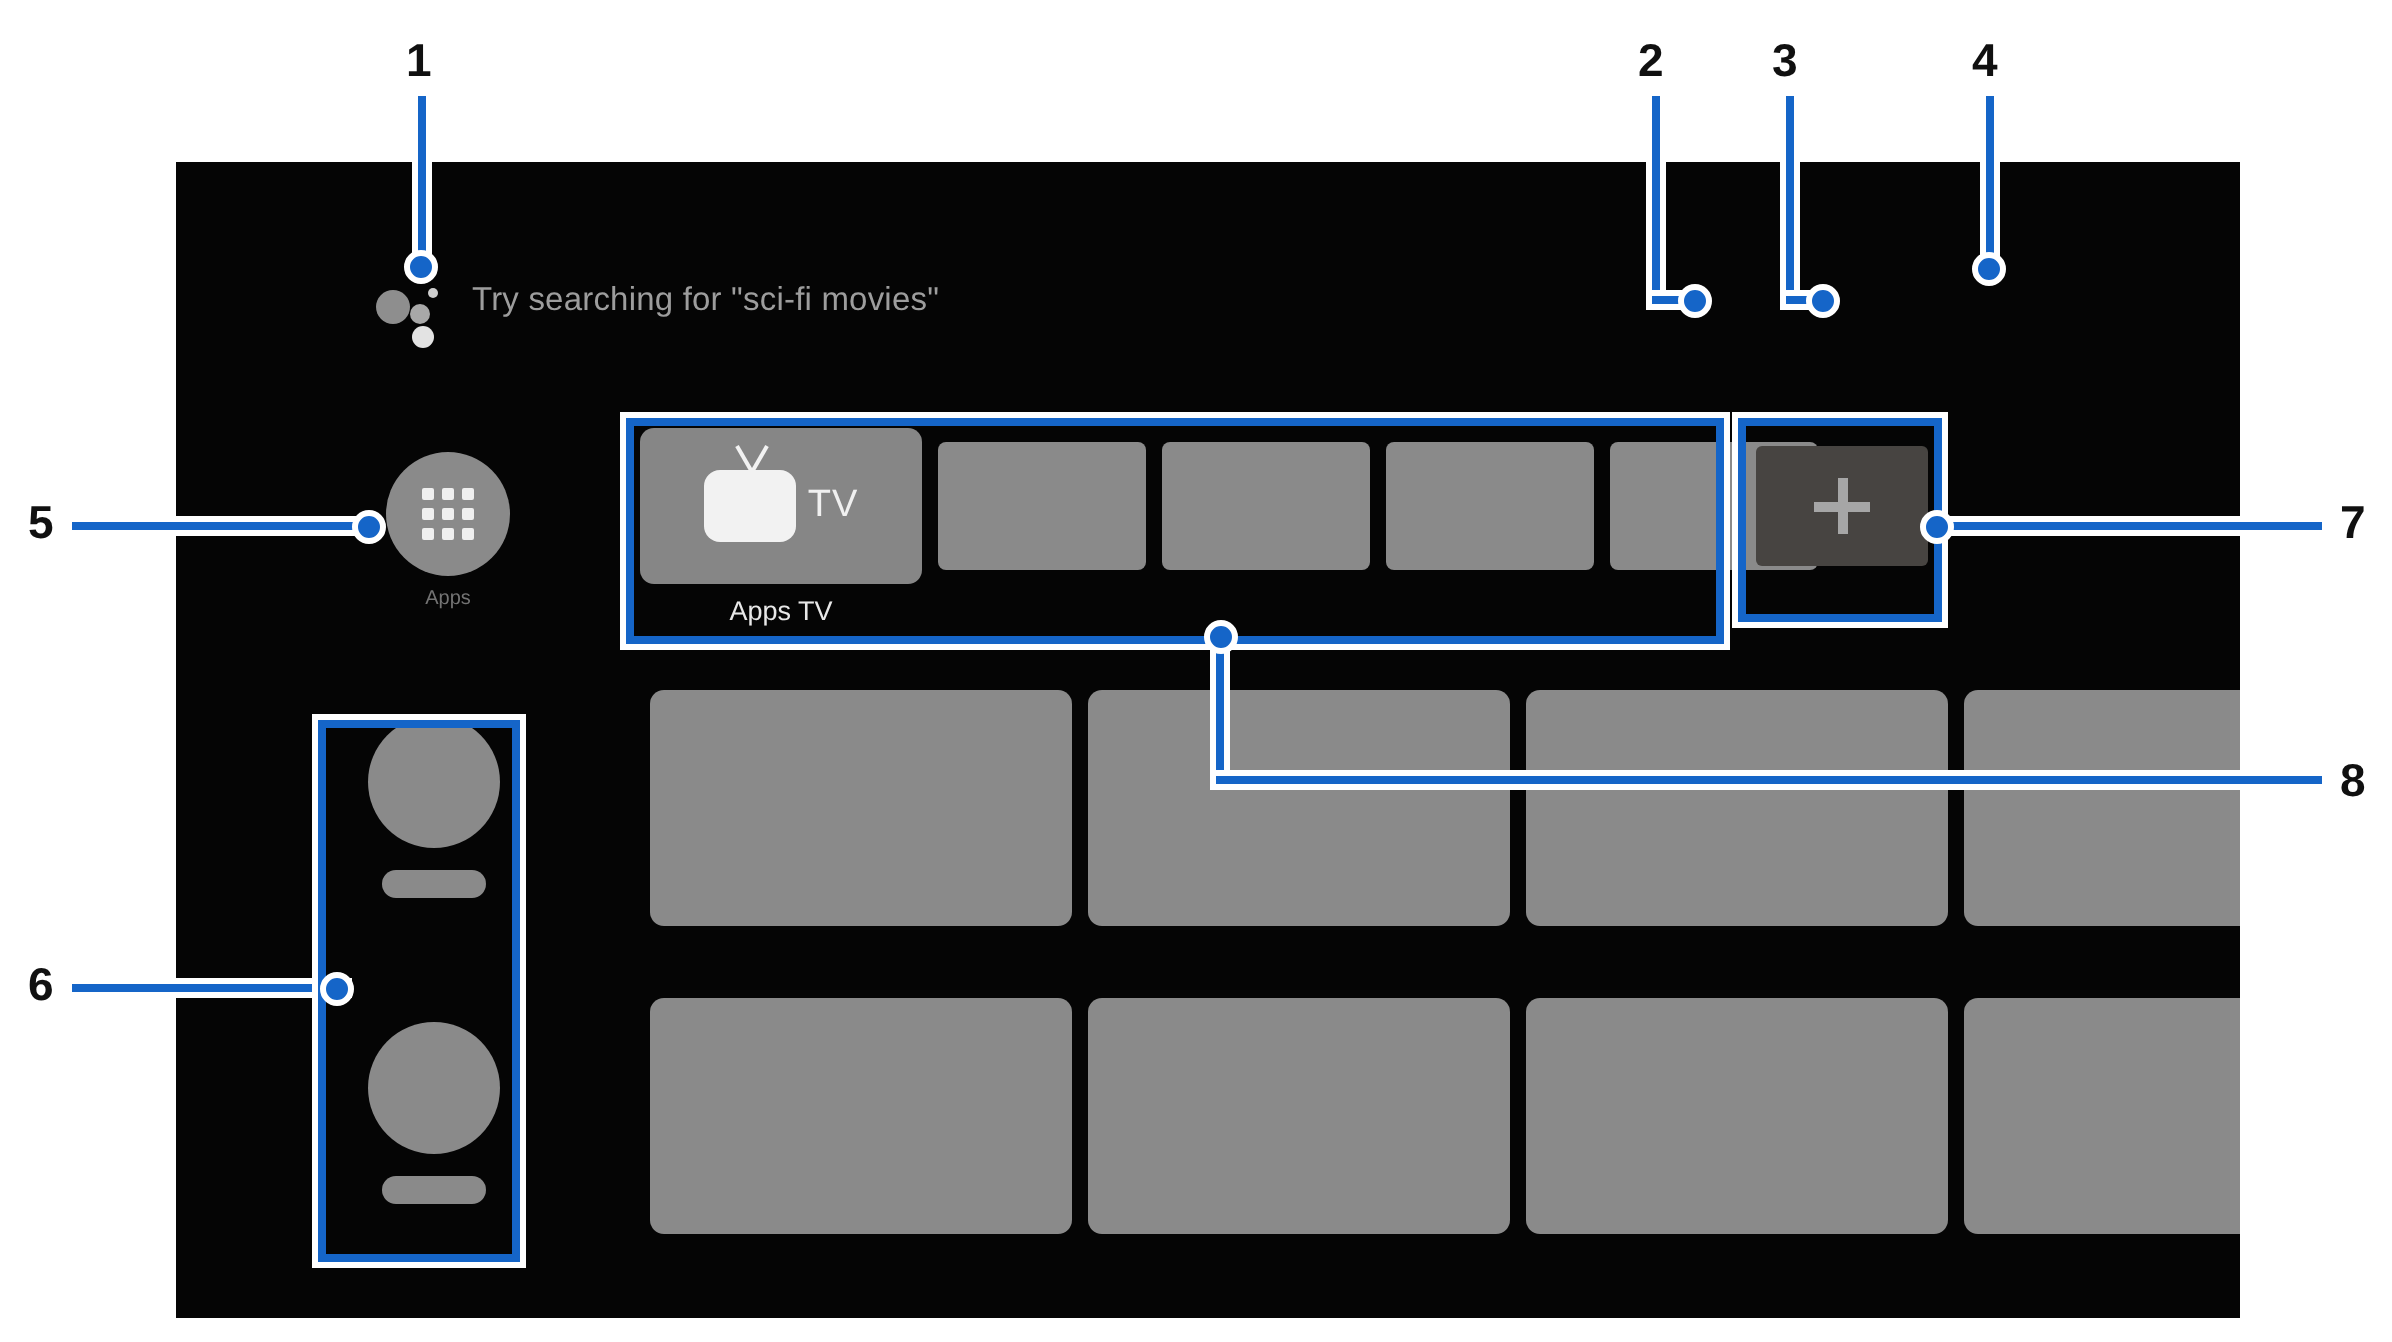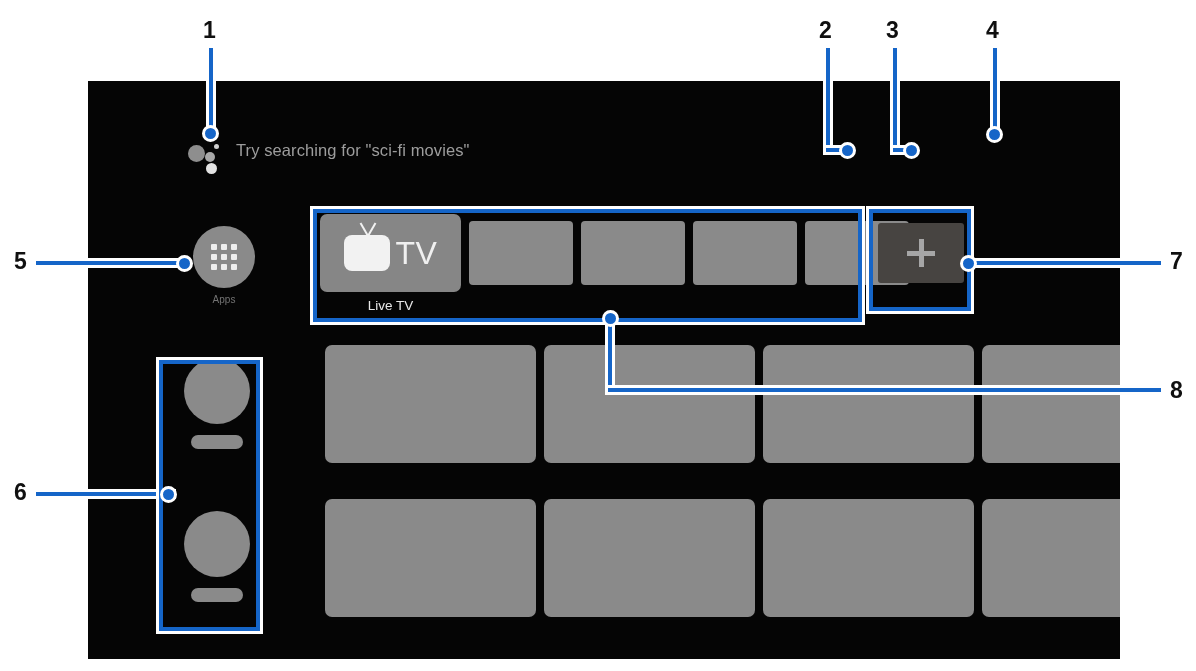--- a/index.html
+++ b/index.html
@@ -175,21 +175,21 @@
   .tv-ant:before, .tv-ant:after {
     content: "";
     position: absolute;
     bottom: 0; left: 50%;
     width: 2px; height: 15px;
     background: #f2f2f2;
   }
   .tv-ant:before { transform-origin: bottom center; transform: rotate(-30deg); }
   .tv-ant:after  { transform-origin: bottom center; transform: rotate(30deg); }
   .tv-word {
-    font-size: 32px;
+    font-size: 19px;
     color: #f0f0f0;
     letter-spacing: .5px;
   }
   .app-label {
     position: absolute;
     left: 0;
     top: 84px;
     width: 141px;
     text-align: center;
     font-size: 13.5px;
@@ -336,21 +336,21 @@
     </div>
 
     <div id="apps-row">
       <div class="app-tile focused">
         <div class="tv-glyph">
           <div class="tv-box">
             <div class="tv-ant"></div>
           </div>
           <div class="tv-word">TV</div>
         </div>
-        <div class="app-label">Live TV</div>
+        <div class="app-label">Apps TV</div>
       </div>
       <div class="app-tile"></div>
       <div class="app-tile"></div>
       <div class="app-tile"></div>
       <div class="app-tile"></div>
     </div>
 
     <div id="add-tile-wrap">
       <div id="add-tile">
         <span class="plus-h"></span>

